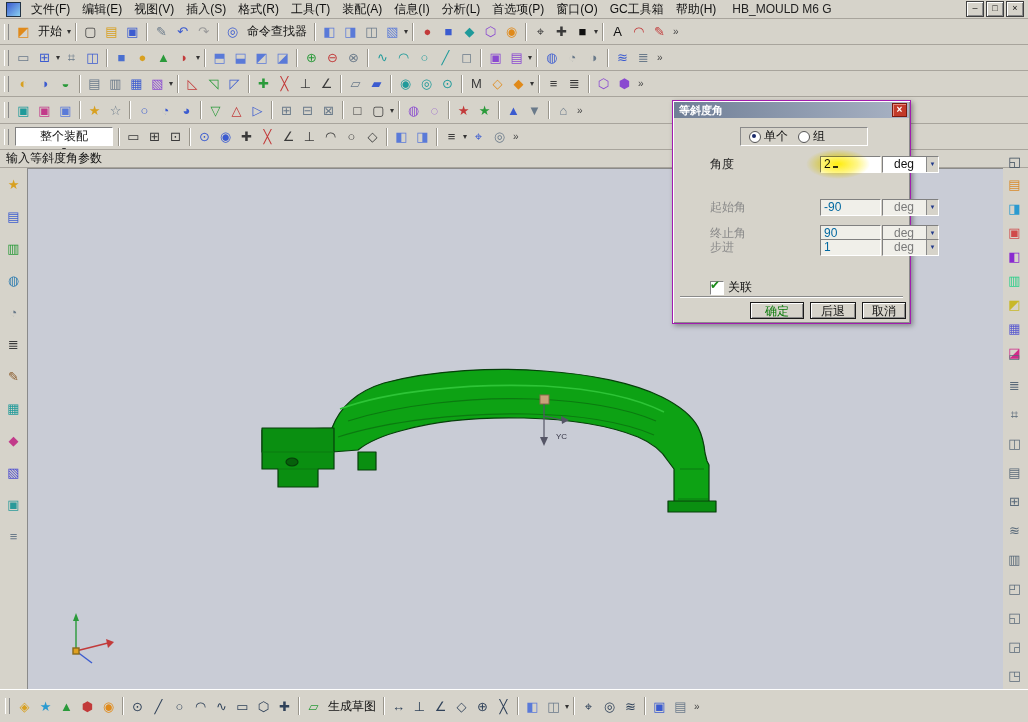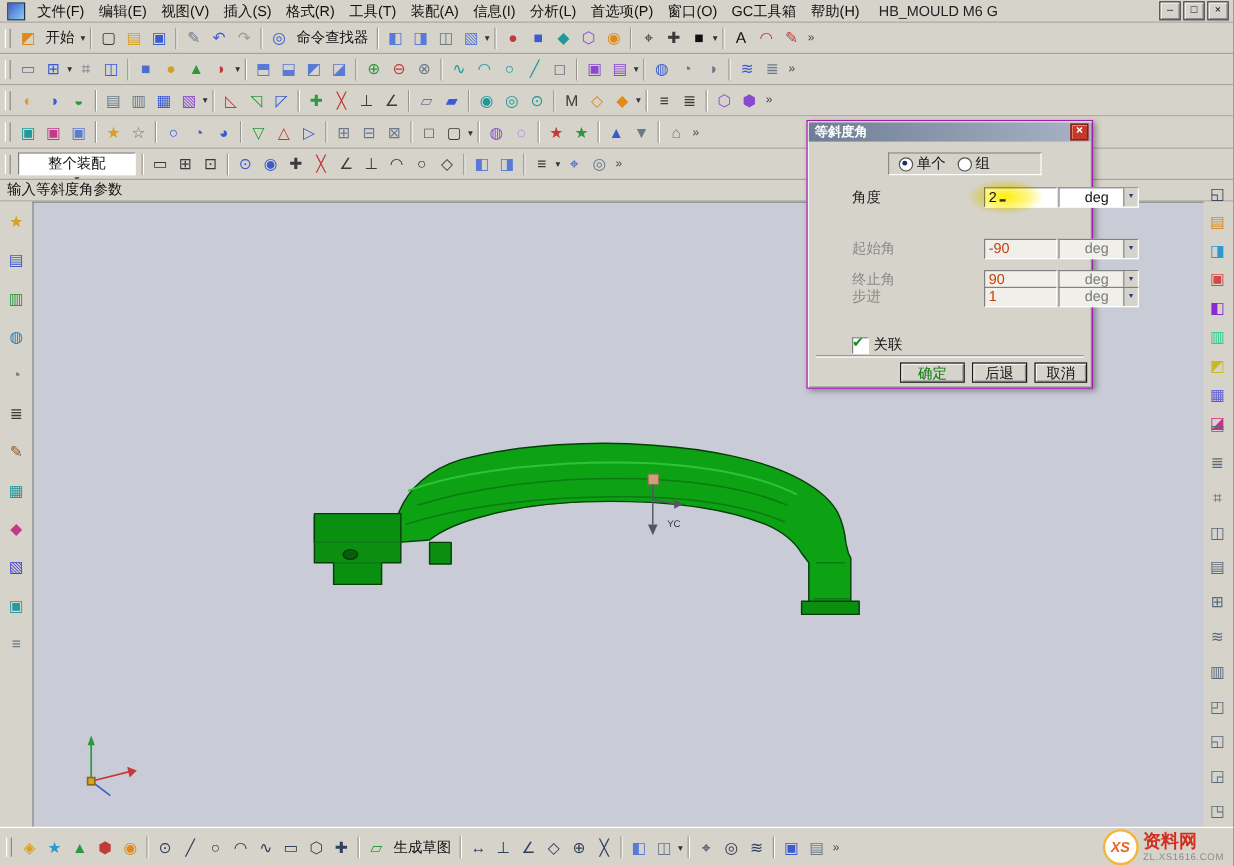--- a/index.html
+++ b/index.html
@@ -64,24 +64,24 @@
               display:flex;align-items:center;gap:10px;padding-left:8px;box-sizing:border-box;}
   .ritem{display:inline-flex;align-items:center;gap:3px;}
   .rdot{width:10px;height:10px;border-radius:50%;background:#fff;border:1px solid #555;position:relative;display:inline-block;}
   .rdot.sel::after{content:"";position:absolute;left:2px;top:2px;width:4px;height:4px;border-radius:50%;background:#1a2a6a;}
   .drow{position:absolute;left:0;right:0;height:17px;margin-left:22px;}
   .dlabel{position:absolute;left:14px;line-height:17px;color:#222;}
   .dis .dlabel{color:#8a8a8a;}
   .dinput{position:absolute;left:124px;width:56px;height:15px;background:#fff;
           border:1px solid #808080;border-color:#808080 #fff #fff #808080;
           line-height:15px;padding-left:3px;box-sizing:content-box;z-index:2;}
-  .dis .dinput{background:#f0efe9;color:#c2410c;}
+  .dis .dinput{background:#f0efe9;color:#0369a1;}
   .dunit{position:absolute;left:186px;width:44px;height:15px;background:#fff;
          border:1px solid #808080;border-color:#808080 #fff #fff #808080;
-         line-height:15px;padding-left:21px;display:flex;align-items:center;}
+         line-height:15px;padding-left:11px;display:flex;align-items:center;}
   .dis .dunit{background:#f0efe9;color:#7a7a7a;}
   .spin{margin-left:auto;width:11px;height:15px;background:#d6d3ca;border-left:1px solid #8a8a8a;
         font-size:6px;text-align:center;line-height:15px;color:#223a8a;}
   .caret{display:inline-block;width:5px;height:2px;background:#333;margin-left:2px;vertical-align:baseline;}
   .glow{position:absolute;left:110px;top:-7px;width:64px;height:30px;border-radius:50%;
         background:radial-gradient(closest-side,rgba(255,236,0,.95),rgba(255,236,0,.45) 62%,rgba(255,236,0,0));
         mix-blend-mode:multiply;z-index:5;pointer-events:none;}
   .tolinput{position:absolute;left:84px;width:142px;height:15px;background:#fff;
             border:1px solid #808080;border-color:#808080 #fff #fff #808080;
             line-height:15px;text-align:right;padding-right:4px;}
@@ -537,21 +537,14 @@
         <span class="icon" style="color: rgb(48, 66, 90);">⌖</span>
         <span class="icon" style="color: rgb(48, 66, 90);">◎</span>
         <span class="icon" style="color: rgb(48, 66, 90);">≋</span>
         <span class="sep"></span>
         <span class="icon" style="color: rgb(59, 91, 208);">▣</span>
         <span class="icon" style="color: rgb(106, 122, 138);">▤</span>
         <span class="chev">»</span>
       </span>
   </div>
 
-  <div class="watermark">
-    <span class="wm-badge">XS</span>
-    <span class="wm-col">
-      <span class="wm-name">资料网</span>
-      <span class="wm-url">ZL.XS1616.COM</span>
-    </span>
-  </div>
 
 </div>
 
 </body></html>

